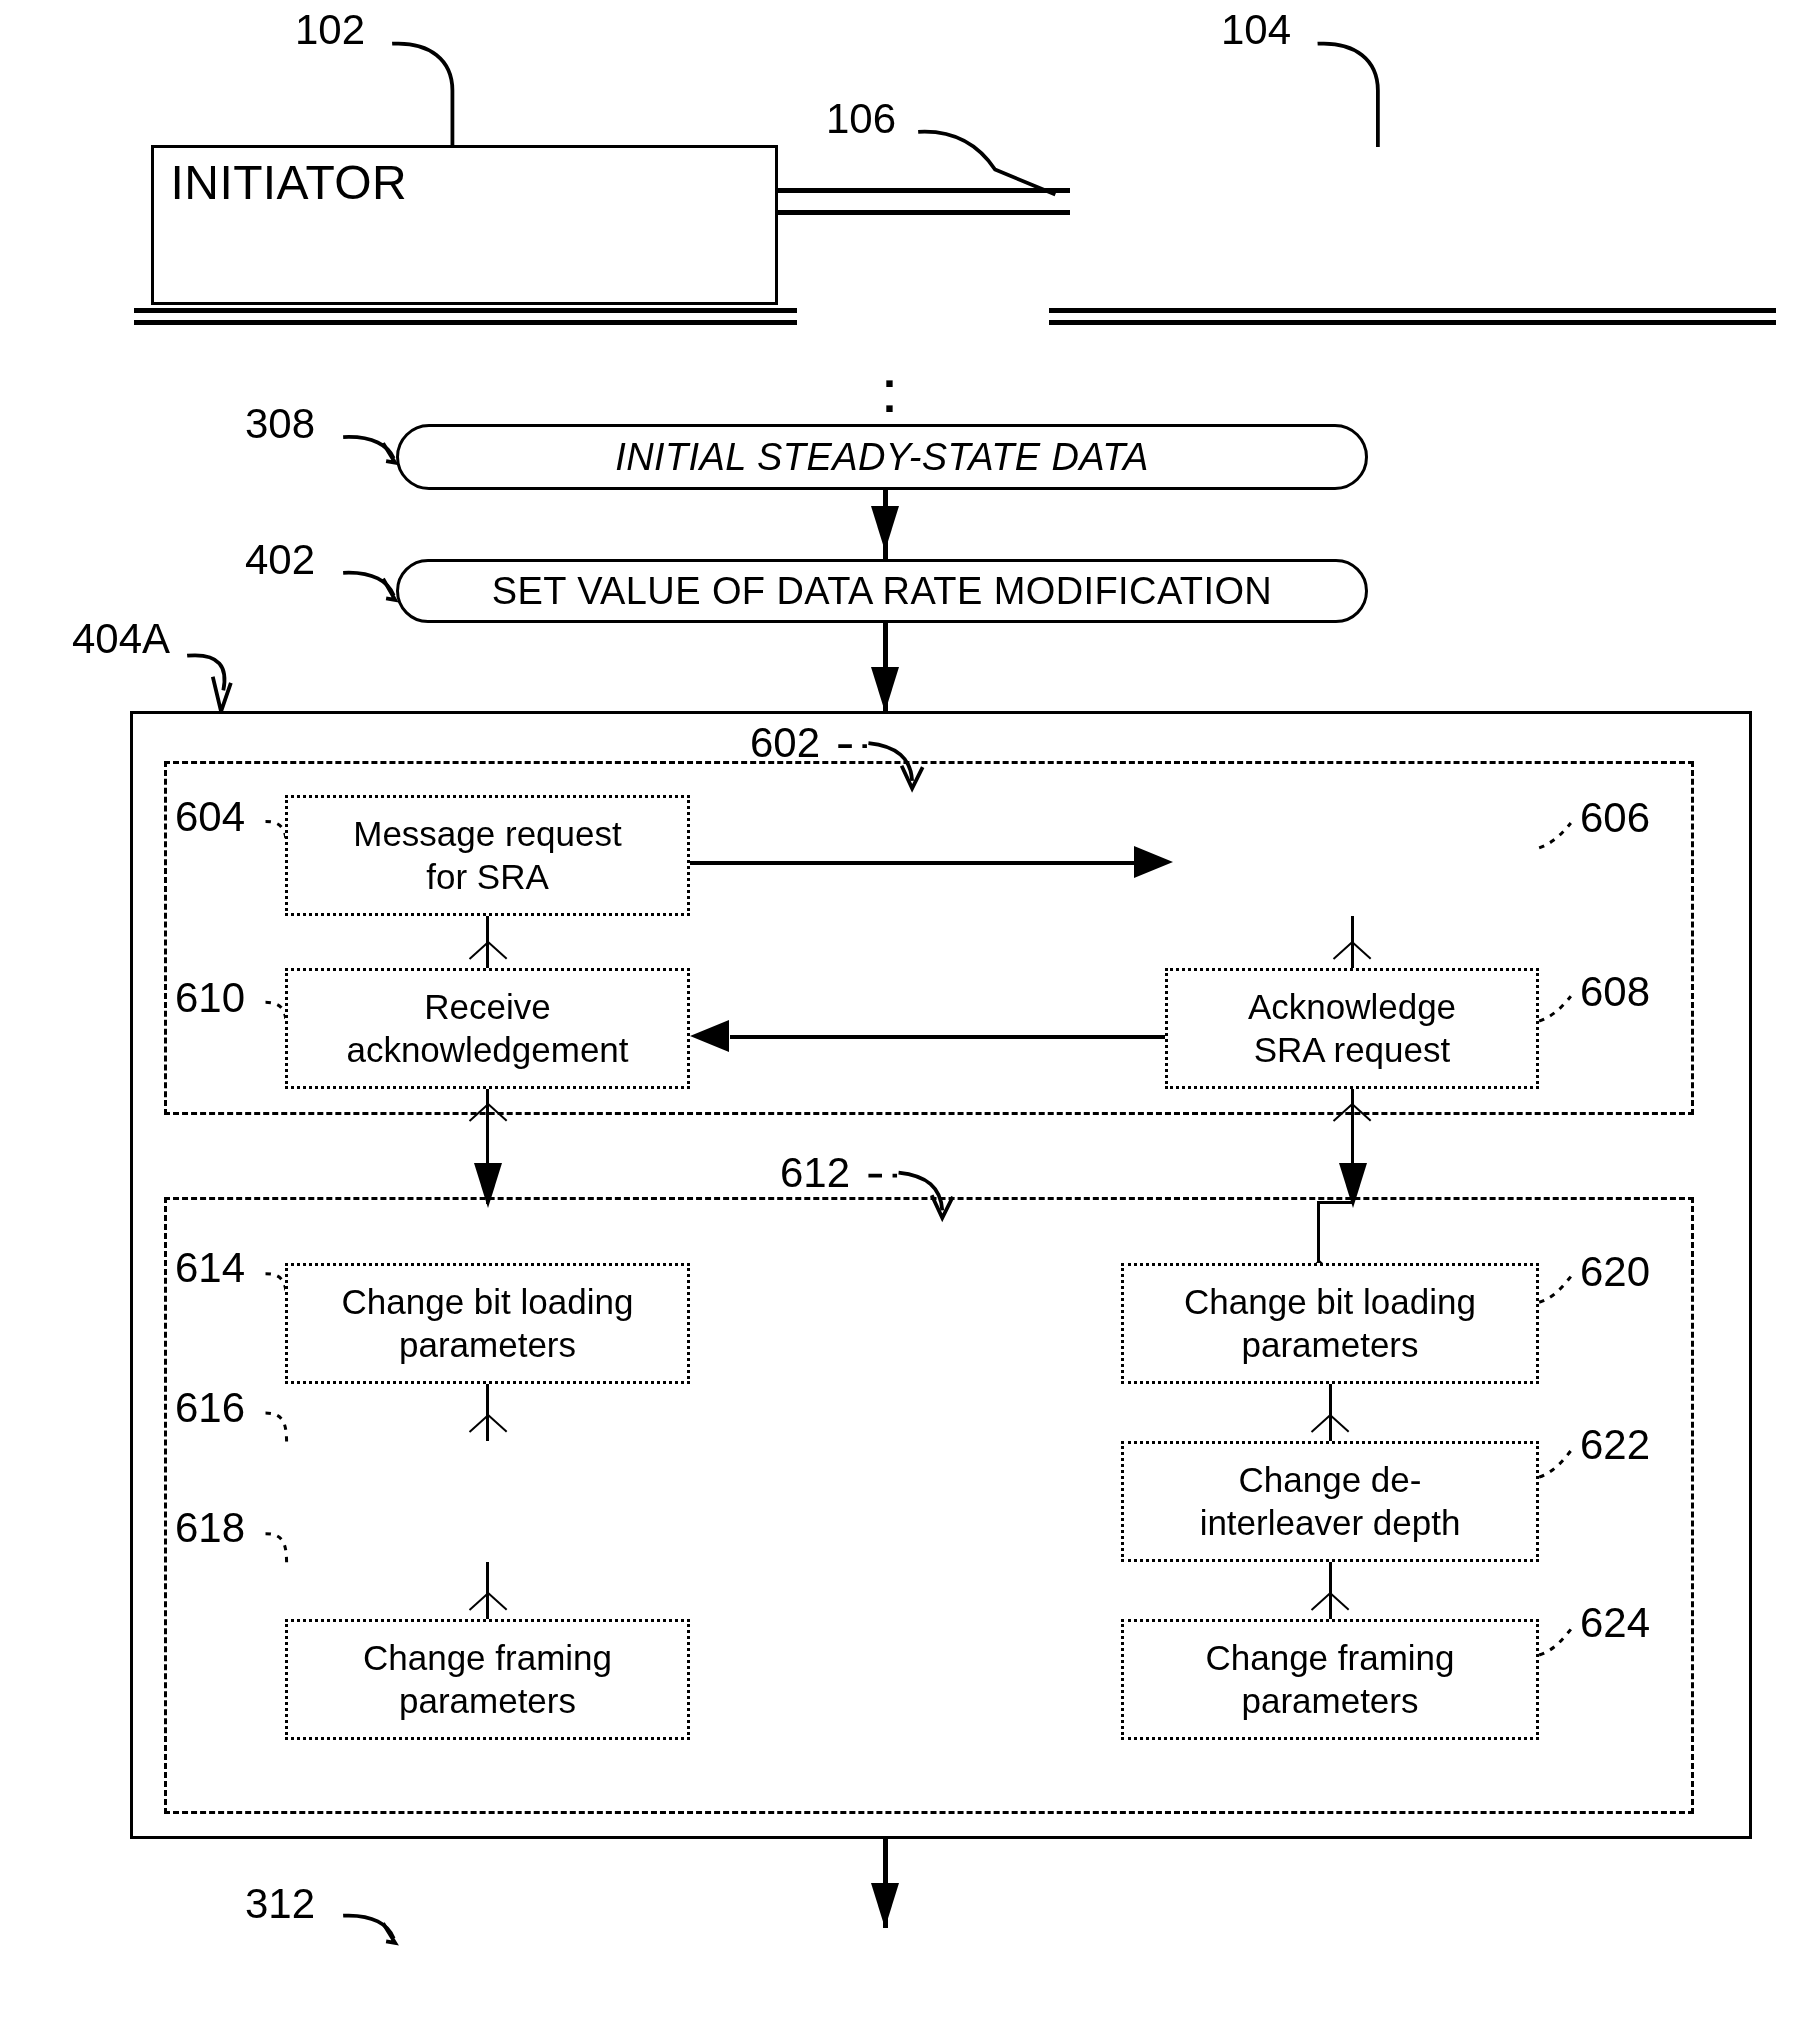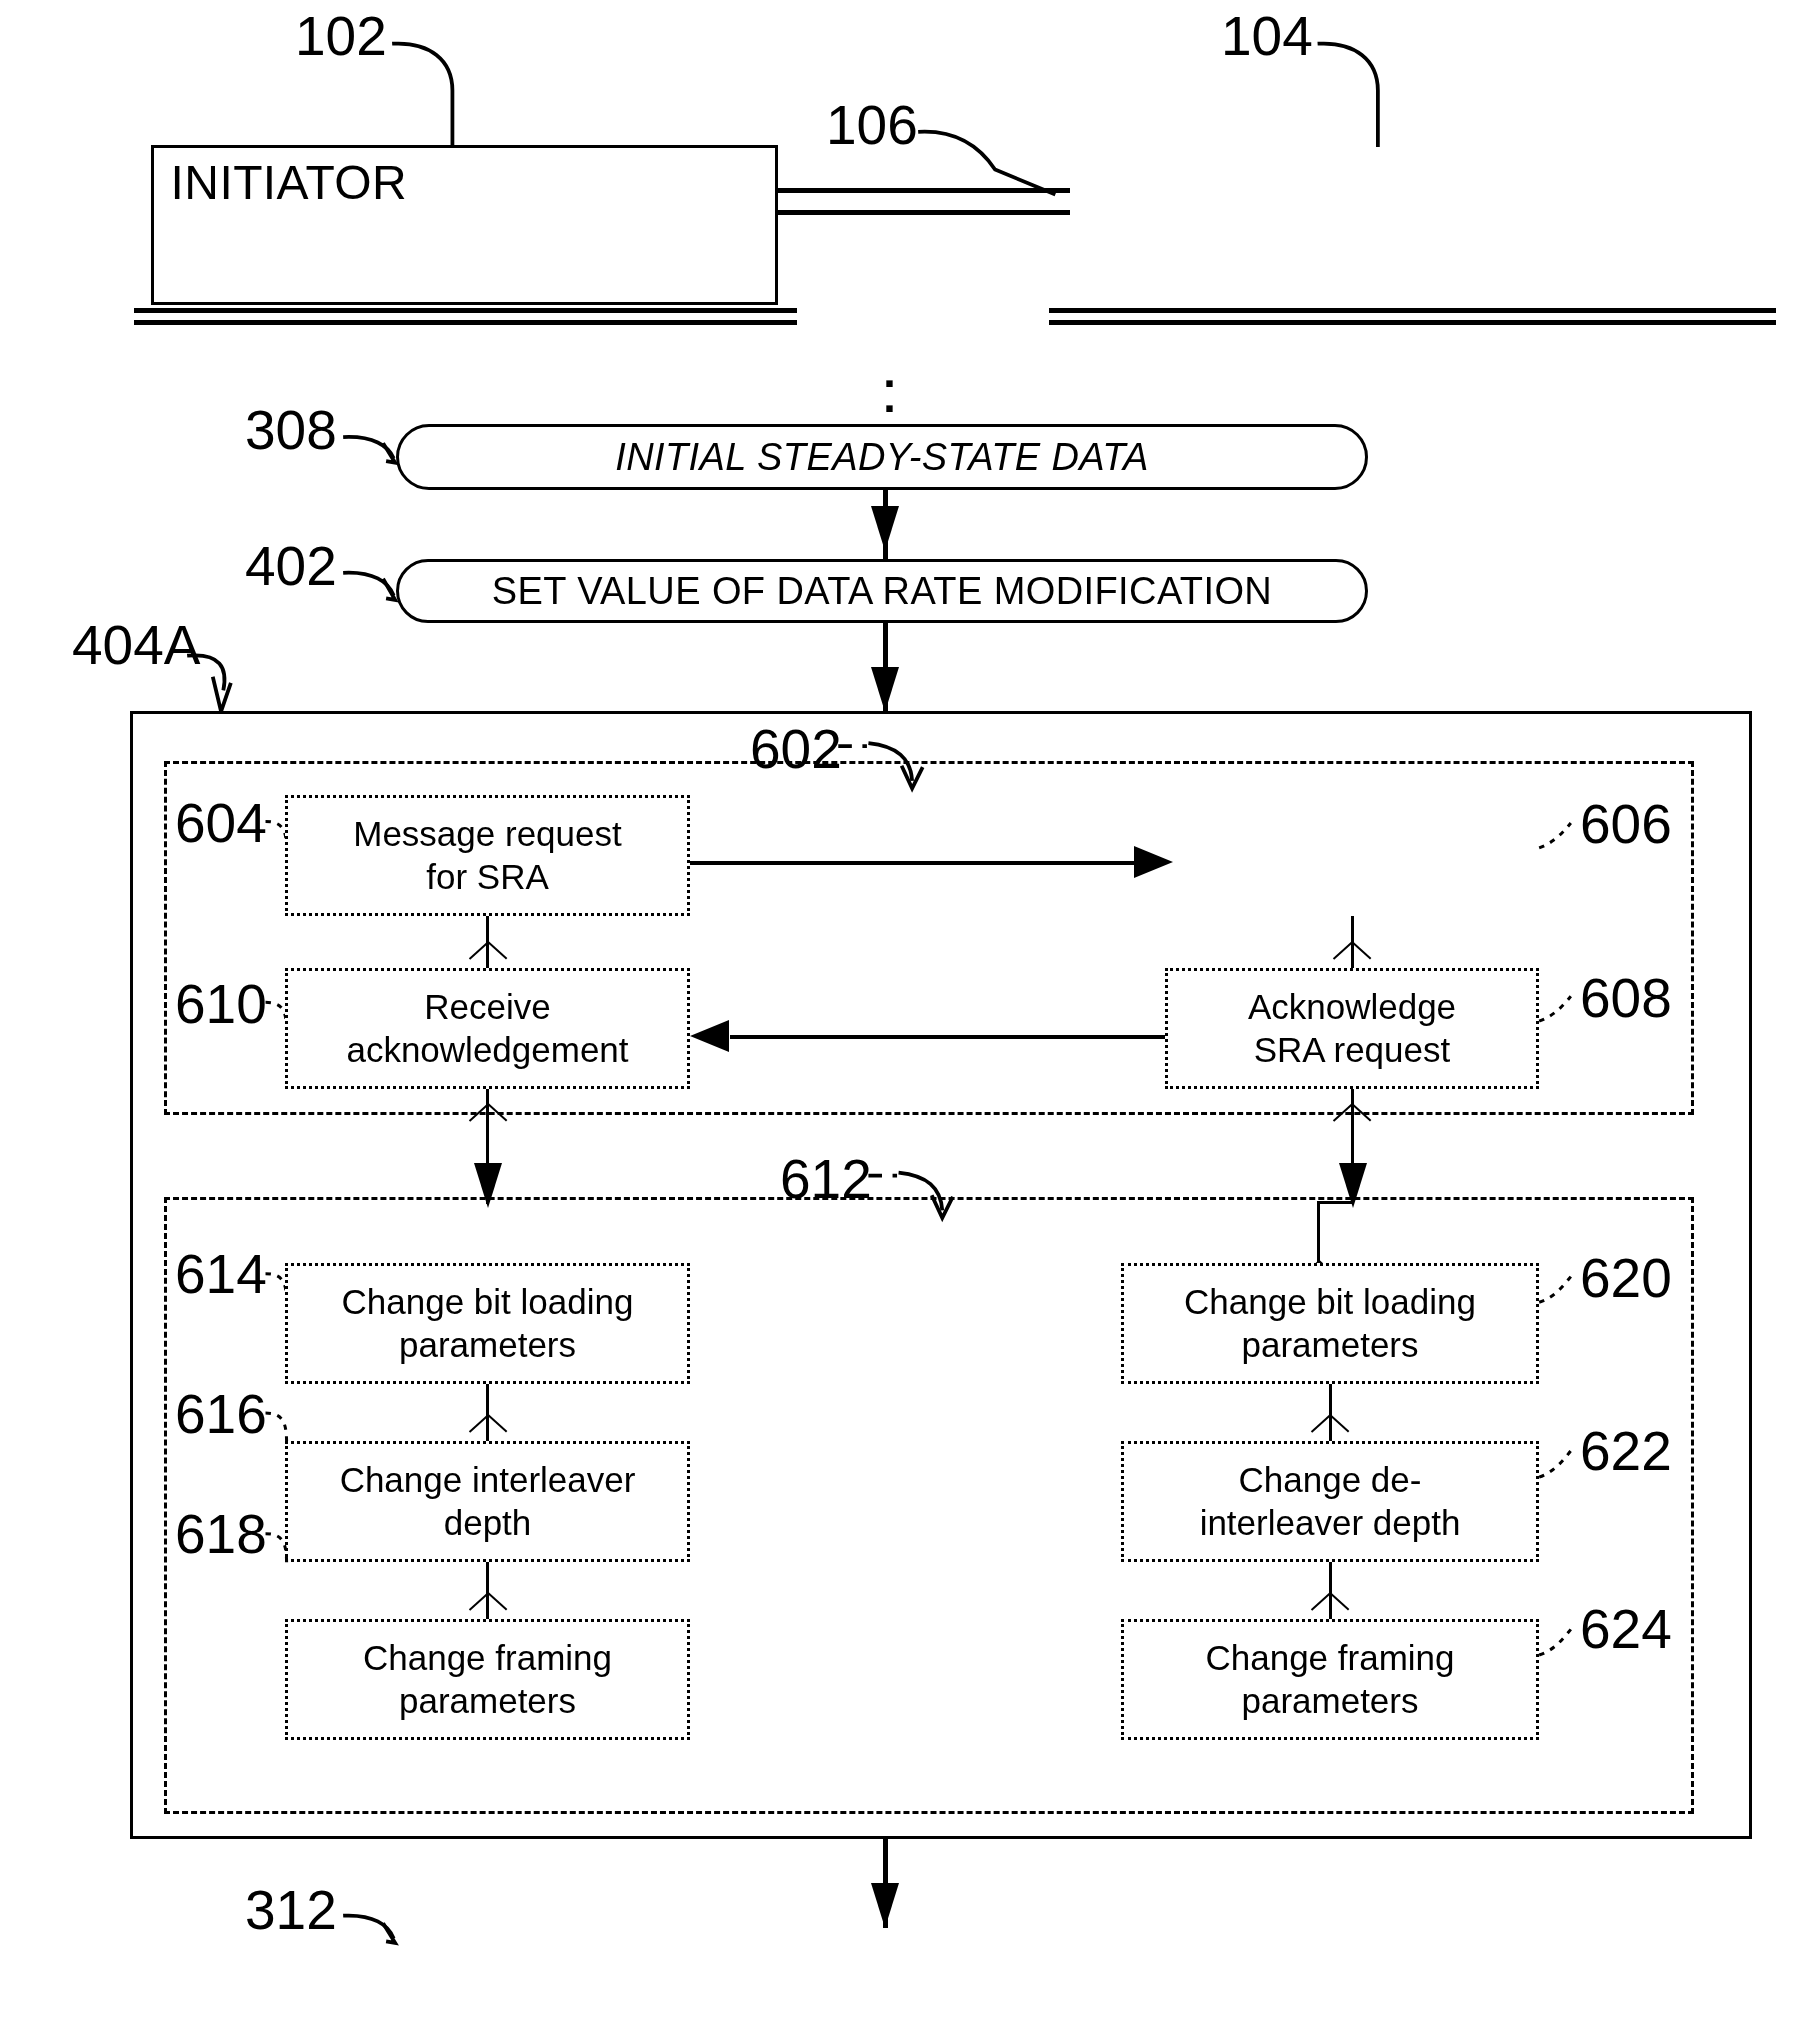--- a/index.html
+++ b/index.html
@@ -88,21 +88,21 @@
     text-align: center;
     font-size: 35px;
     line-height: 1.22;
     padding: 3px 6px;
   }
   .dotted-box span { display: block; }
 
   
   .ref {
     position: absolute;
-    font-size: 55px;
+    font-size: 42px;
     line-height: 1;
     white-space: nowrap;
   }
 
   
   .vline { position: absolute; background: #000; width: 3px; }
   .vline-thick { position: absolute; background: #000; width: 4.5px; }
   .hline { position: absolute; background: #000; height: 3.8px; }
 
   
@@ -347,26 +347,20 @@
   <div class="vline" style="left:1329px; top:1384px; height:57px;"></div>
   <div class="vhead" style="left:1330px; top:1414px;">
     <i style="transform: rotate(138deg);"></i>
     <i style="transform: rotate(42deg);"></i>
   </div>
 
   <div class="ref" style="left:175px; top:1387px;">616</div>
   <svg class="leader" style="left:0; top:0; width:1819px; height:2025px;" viewBox="0 0 2413 2687" width="1819" height="2025">
     <path d="M 352 1875 C 378 1875 380 1892 380 1918" stroke="#000" stroke-width="4" fill="none" stroke-dasharray="7 9"></path>
   </svg>
-  <div class="dotted-box" style="left:285px; top:1441px; width:405px; height:121px;">
-    <div>
-      <span>Change interleaver</span>
-      <span>depth</span>
-    </div>
-  </div>
 
   <div class="dotted-box" style="left:1121px; top:1441px; width:418px; height:121px;">
     <div>
       <span>Change de-</span>
       <span>interleaver depth</span>
     </div>
   </div>
   <div class="ref" style="left:1580px; top:1424px;">622</div>
   <svg class="leader" style="left:0; top:0; width:1819px; height:2025px;" viewBox="0 0 2413 2687" width="1819" height="2025">
     <path d="M 2042 1960 C 2062 1953 2074 1938 2084 1925" stroke="#000" stroke-width="4" fill="none" stroke-dasharray="7 9"></path>

